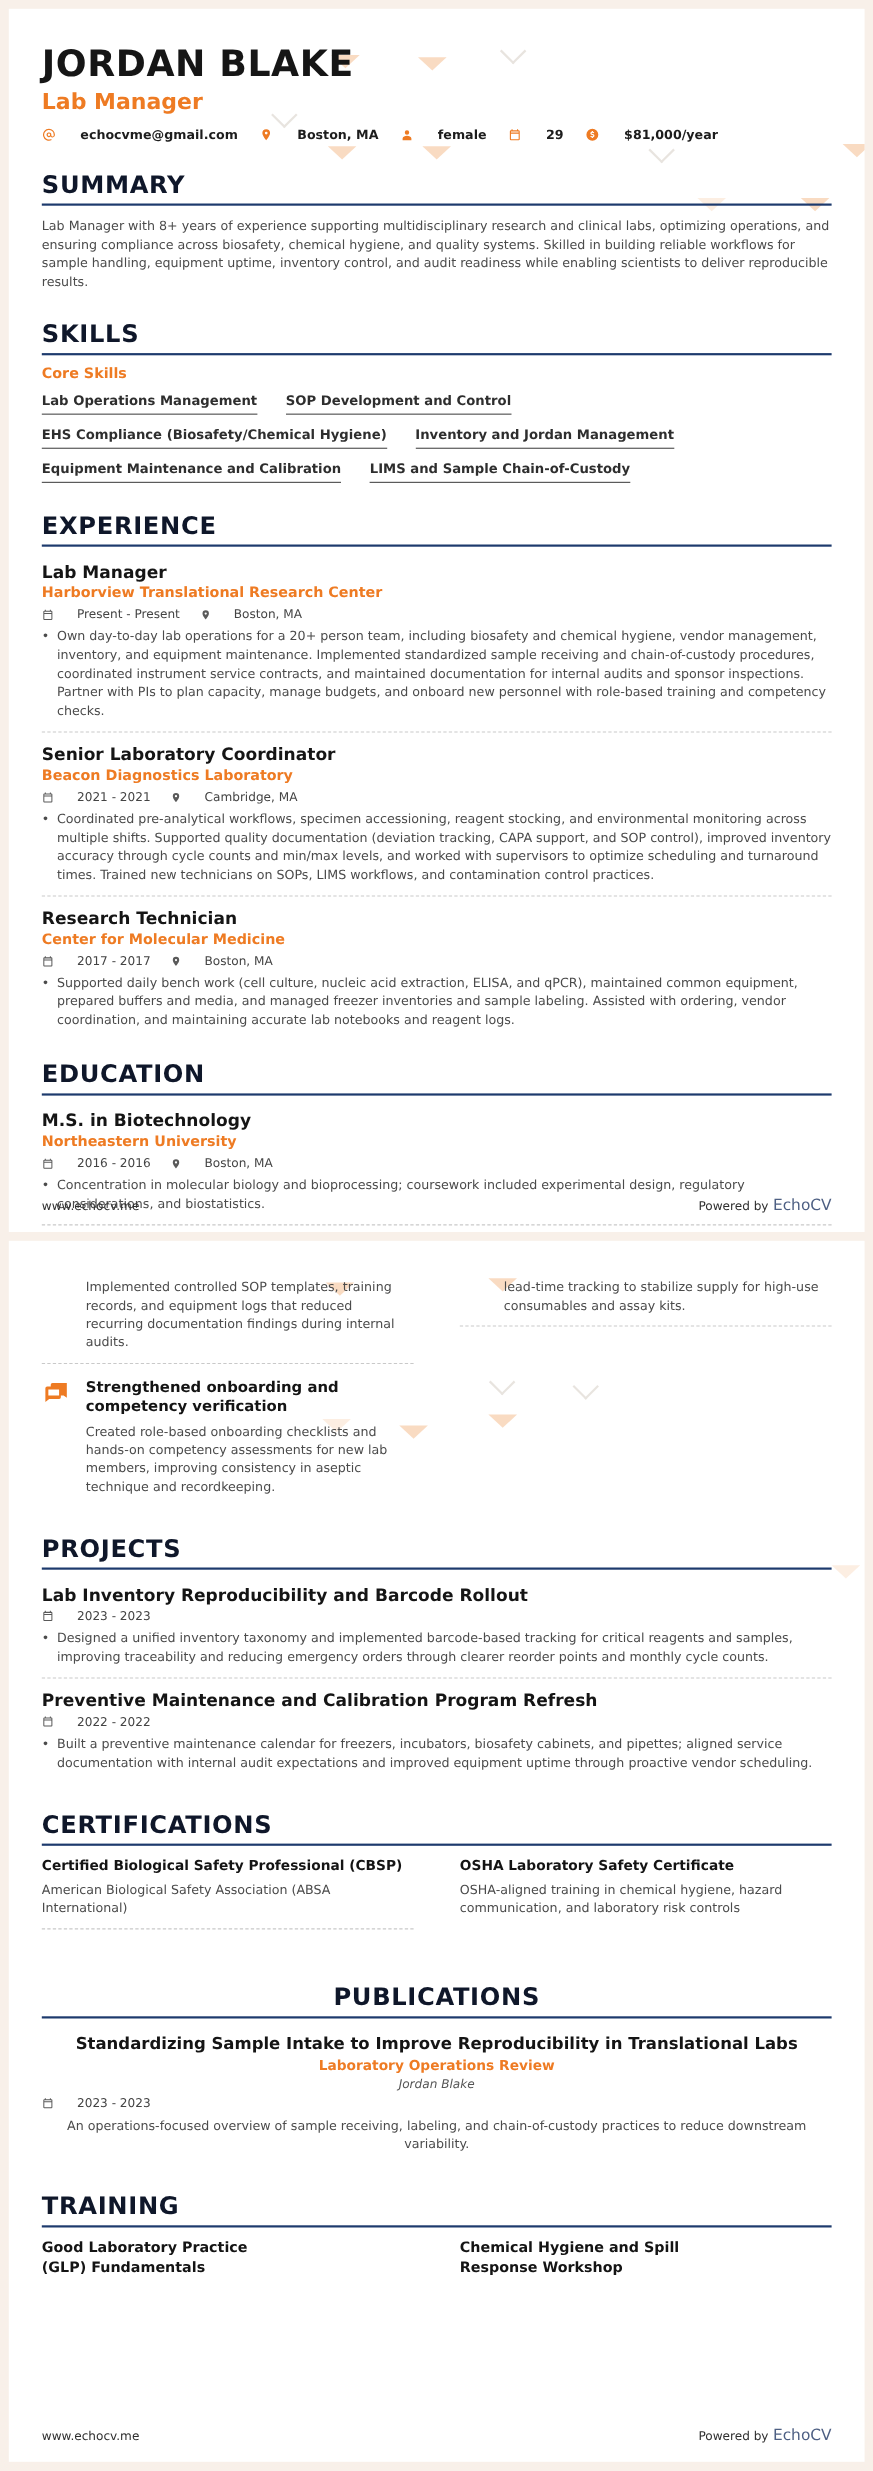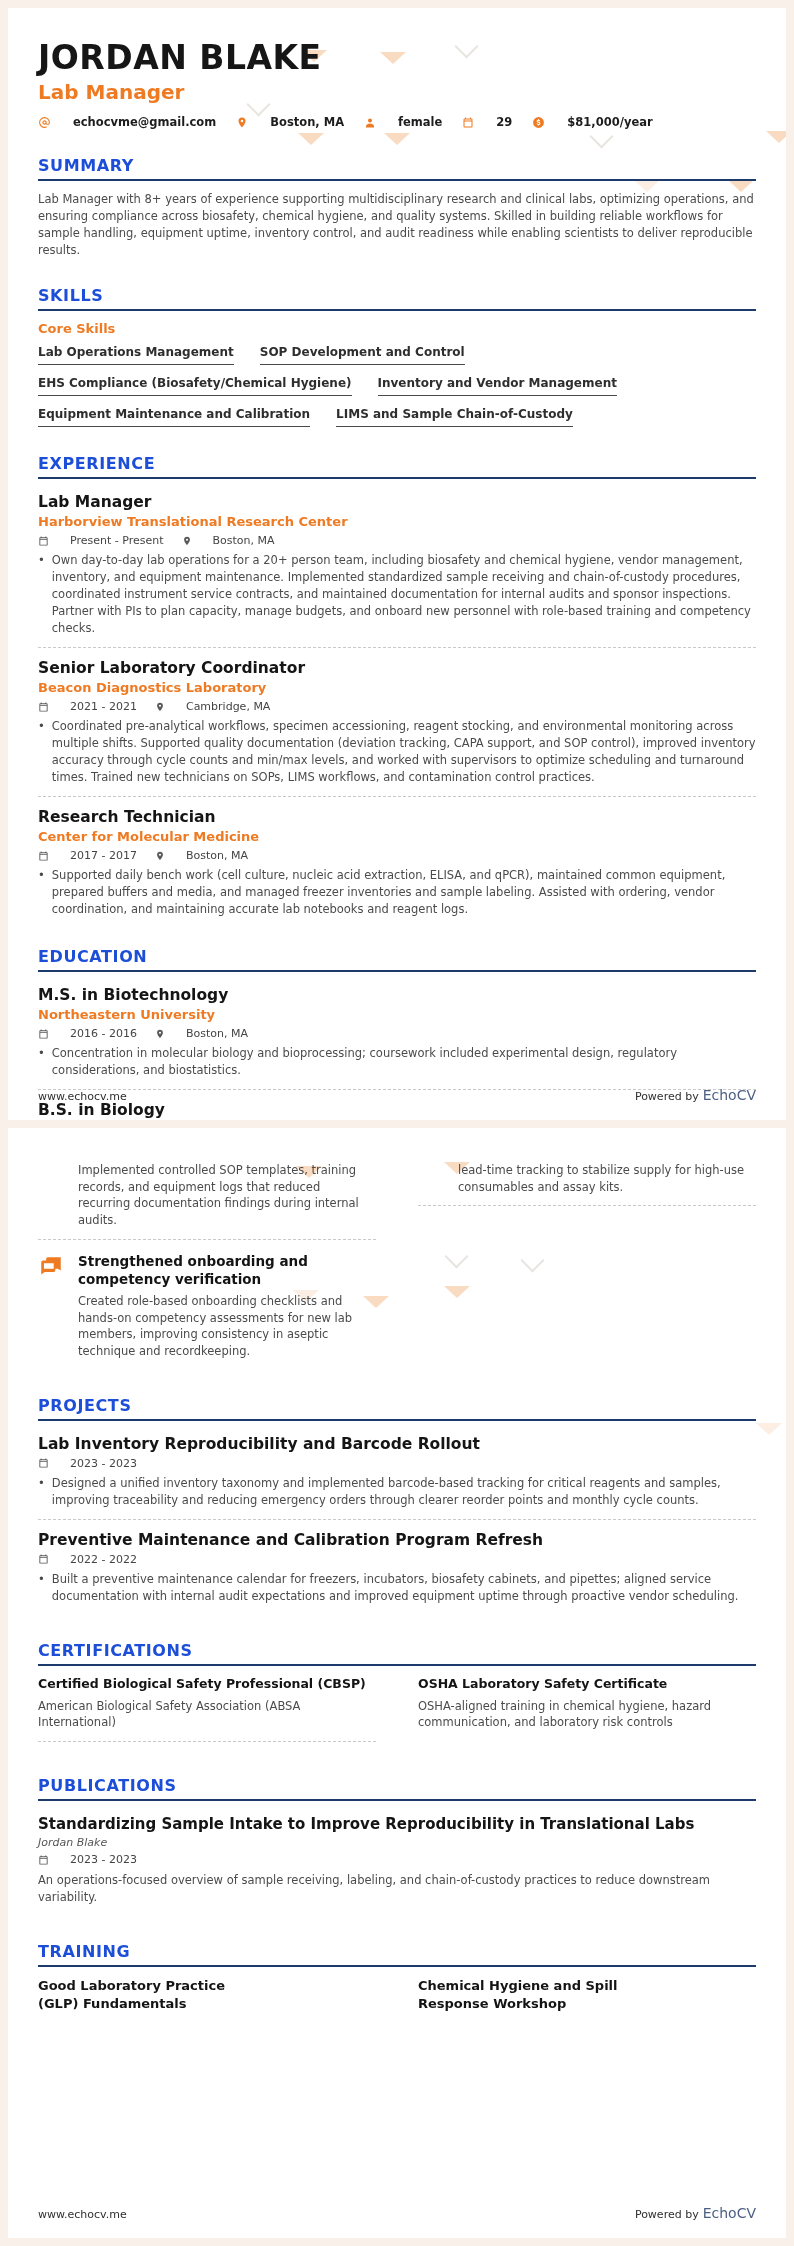--- a/index.html
+++ b/index.html
@@ -40,21 +40,21 @@
   .contact { display:flex; align-items:center; gap:20px; margin-top:11px; flex-wrap:wrap; }
   .contact .citem { display:flex; align-items:center; gap:22px; font-size:11.5px; font-weight:700; color:#1d1d1d; }
   .icon { display:inline-flex; flex:none; }
   .icon svg { display:block; }
   .ic-orange { color:#ee7b23; }
   .ic-gray { color:#5a5a5a; }
 
   
   .section { margin-top:27px; }
   .sec-head {
-    font-size:16px; font-weight:800; color:#1d4ed8; letter-spacing:.6px;
+    font-size:22px; font-weight:800; color:#0f172a; letter-spacing:.6px;
     border-bottom:2.5px solid #1d3a6d; padding-bottom:4px; margin-bottom:10px;
   }
   .body-text { font-size:11.5px; line-height:1.48; color:#4b4b4b; }
 
   
   .skill-group { font-size:13px; font-weight:700; color:#ee7b23; margin-bottom:9px; }
   .skill-wrap { display:flex; flex-wrap:wrap; column-gap:26px; row-gap:11px; }
   .skill {
     font-size:12px; font-weight:700; color:#2e2e2e;
     border-bottom:1.8px solid #4a4a4a; padding-bottom:5px;
@@ -166,21 +166,21 @@
       <div class="body-text">Lab Manager with 8+ years of experience supporting multidisciplinary research and clinical labs, optimizing operations, and ensuring compliance across biosafety, chemical hygiene, and quality systems. Skilled in building reliable workflows for sample handling, equipment uptime, inventory control, and audit readiness while enabling scientists to deliver reproducible results.</div>
     </div>
 
     <div class="section">
       <div class="sec-head">SKILLS</div>
       <div class="skill-group">Core Skills</div>
       <div class="skill-wrap">
         <span class="skill">Lab Operations Management</span>
         <span class="skill">SOP Development and Control</span>
         <span class="skill">EHS Compliance (Biosafety/Chemical Hygiene)</span>
-        <span class="skill">Inventory and Vendor Management</span>
+        <span class="skill">Inventory and Jordan Management</span>
         <span class="skill">Equipment Maintenance and Calibration</span>
         <span class="skill">LIMS and Sample Chain-of-Custody</span>
       </div>
     </div>
 
     <div class="section">
       <div class="sec-head">EXPERIENCE</div>
 
       <div class="entry">
         <div class="e-title">Lab Manager</div>
@@ -383,24 +383,25 @@
           <div class="mini-title">Certified Biological Safety Professional (CBSP)</div>
           <div class="mini-desc mini-dashed">American Biological Safety Association (ABSA International)</div>
         </div>
         <div>
           <div class="mini-title">OSHA Laboratory Safety Certificate</div>
           <div class="mini-desc">OSHA-aligned training in chemical hygiene, hazard communication, and laboratory risk controls</div>
         </div>
       </div>
     </div>
 
-    <div class="section" style="margin-top:34px;">
+    <div class="section" style="margin-top:50px;text-align:center;">
       <div class="sec-head">PUBLICATIONS</div>
       <div class="entry">
         <div class="e-title" style="font-size:15px;">Standardizing Sample Intake to Improve Reproducibility in Translational Labs</div>
+        <div class="e-org" style="font-size:12.5px;">Laboratory Operations Review</div>
         <div class="author">Jordan Blake</div>
         <div class="e-meta" style="margin-top:4px;">
           <span class="mitem">
               <span class="icon ic-gray">
                 <svg width="11" height="12" viewBox="0 0 24 24">
                   <path fill="currentColor" d="M19 4h-1V2h-2v2H8V2H6v2H5a2 2 0 0 0-2 2v14a2 2 0 0 0 2 2h14a2 2 0 0 0 2-2V6a2 2 0 0 0-2-2zm0 16H5V10h14zM19 8H5V6h14z"></path>
                 </svg>
               </span>
               <span>2023 - 2023</span>
             </span>

